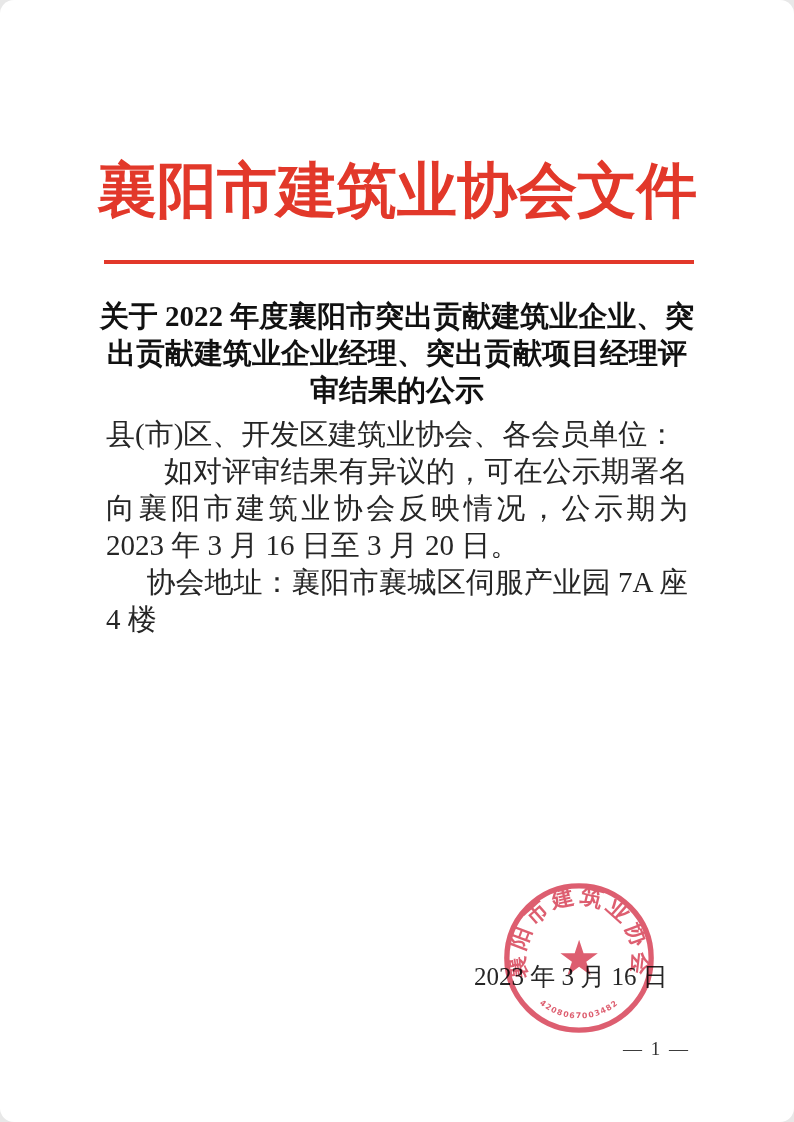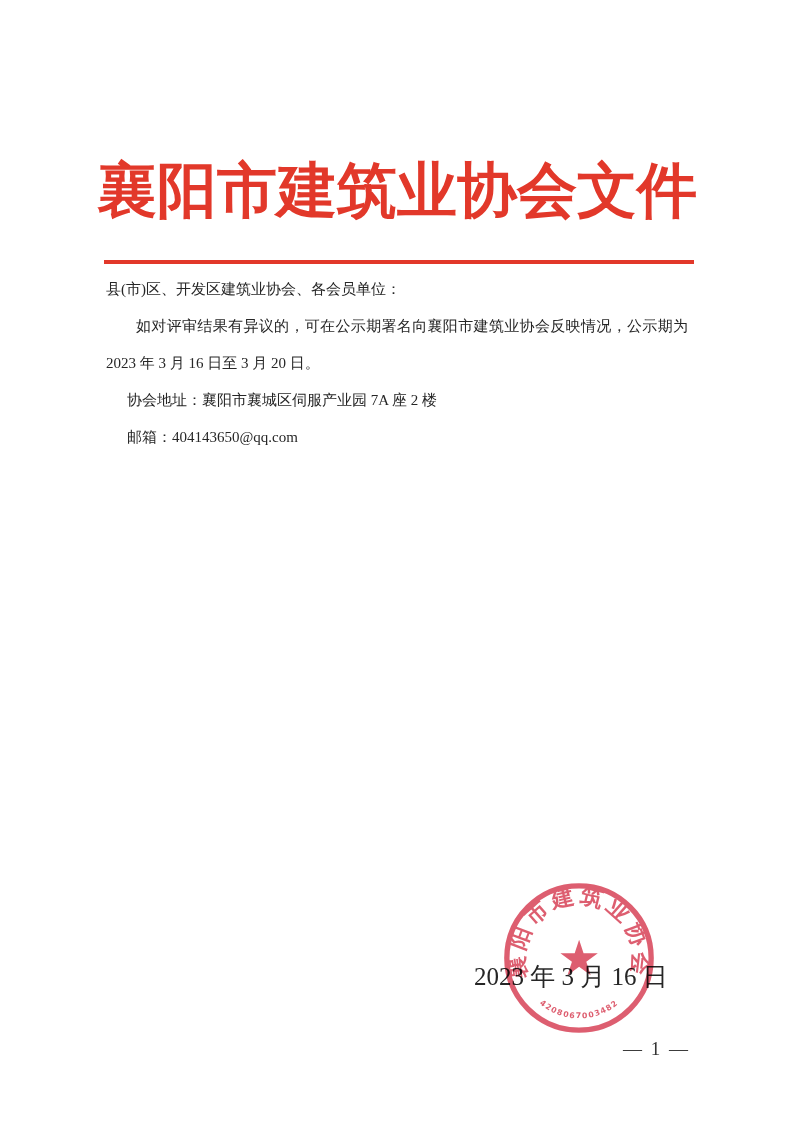--- a/index.html
+++ b/index.html
@@ -6,20 +6,21 @@
   .page {
     position: relative;
     width: 794px;
     height: 1122px;
     margin: 0 auto;
     background: #ffffff;
     font-family: "Liberation Serif", "DejaVu Serif", serif;
     color: #222222;
     overflow: hidden;
     box-sizing: border-box;
+    border-radius: 14px;
   }
   .doc-header {
     margin-top: 148px;
     text-align: center;
     font-size: 60px;
     font-weight: bold;
     color: #e2382a;
     line-height: 1.45;
     letter-spacing: 0px;
     white-space: nowrap;
@@ -33,21 +34,21 @@
     margin: 34px 96px 0 96px;
     text-align: center;
     font-size: 29px;
     line-height: 37px;
     font-weight: bold;
     color: #111111;
   }
   .doc-title .title-line { display: block; }
   .doc-body {
     margin: 7px 106px 16px 106px;
-    font-size: 15px;
+    font-size: 29px;
     line-height: 37px;
     text-align: justify;
     color: #262626;
   }
   .salutation { margin: 0; text-indent: 0; }
   .para { margin: 0; text-indent: 2em; }
   .contact-line { margin: 0; text-indent: 1.4em; }
   .doc-date {
     position: absolute;
     left: 474px;
@@ -98,26 +99,30 @@
 </style>
 </head>
 <body>
 
 <div class="page">
 
   <div class="doc-header">襄阳市建筑业协会文件</div>
 
   <div class="red-rule"></div>
 
+  <h1 class="doc-title">
+    <span class="title-line">关于 2022 年度襄阳市突出贡献建筑业企业、突</span>
+    <span class="title-line">出贡献建筑业企业经理、突出贡献项目经理评</span>
+    <span class="title-line">审结果的公示</span>
+  </h1>
 
   <div class="doc-body">
     <p class="salutation">县(市)区、开发区建筑业协会、各会员单位：</p>
     <p class="para">如对评审结果有异议的，可在公示期署名向襄阳市建筑业协会反映情况，公示期为 2023 年 3 月 16 日至 3 月 20 日。</p>
-    <p class="contact-line">协会地址：襄阳市襄城区伺服产业园 7A 座 2 楼</p>
-    <p class="contact-line">邮箱：404143650@qq.com</p>
+    <p class="contact-line">协会地址：襄阳市襄城区伺服产业园 7A 座 4 楼</p>
   </div>
 
   <div class="doc-date">2023 年 3 月 16 日</div>
 
   <div class="stamp">
     <svg viewBox="0 0 160 160">
       <circle class="seal-ring" cx="80" cy="80" r="74"></circle>
       <defs>
         <path id="sealTopArc" d="M 27.38 99.15 A 56 56 0 1 1 132.62 99.15" fill="none"></path>
         <path id="sealBottomArc" d="M 29.22 115.56 A 62 62 0 0 0 130.78 115.56" fill="none"></path>

